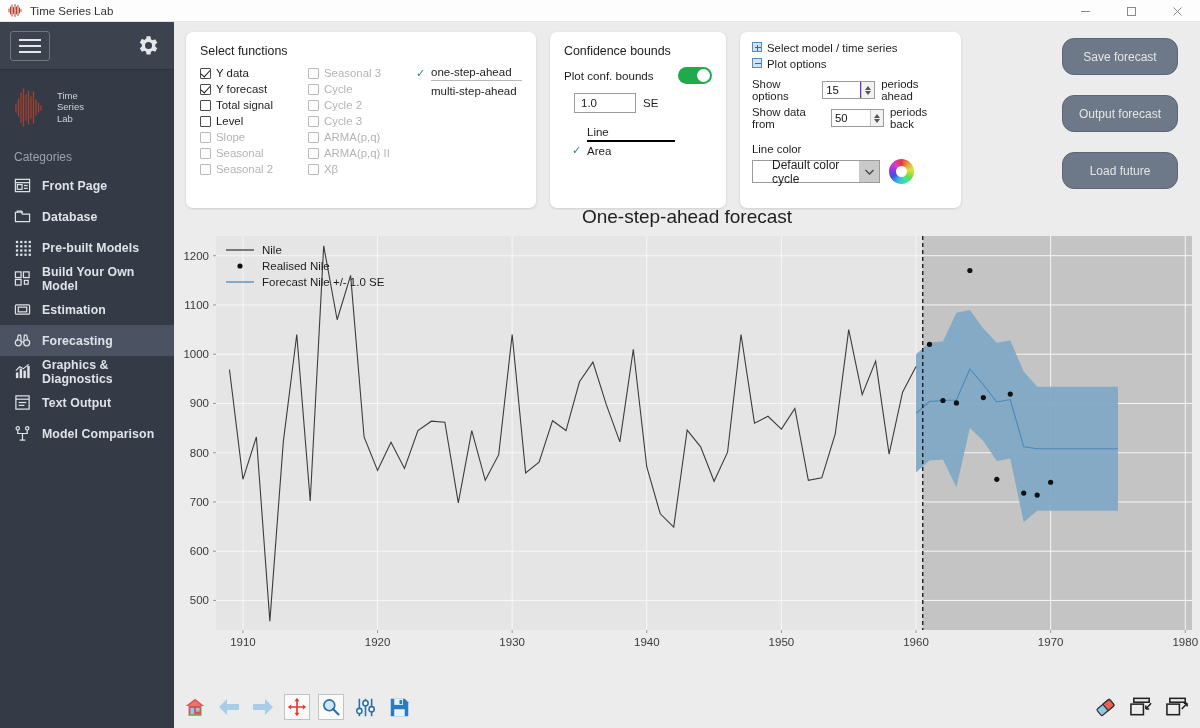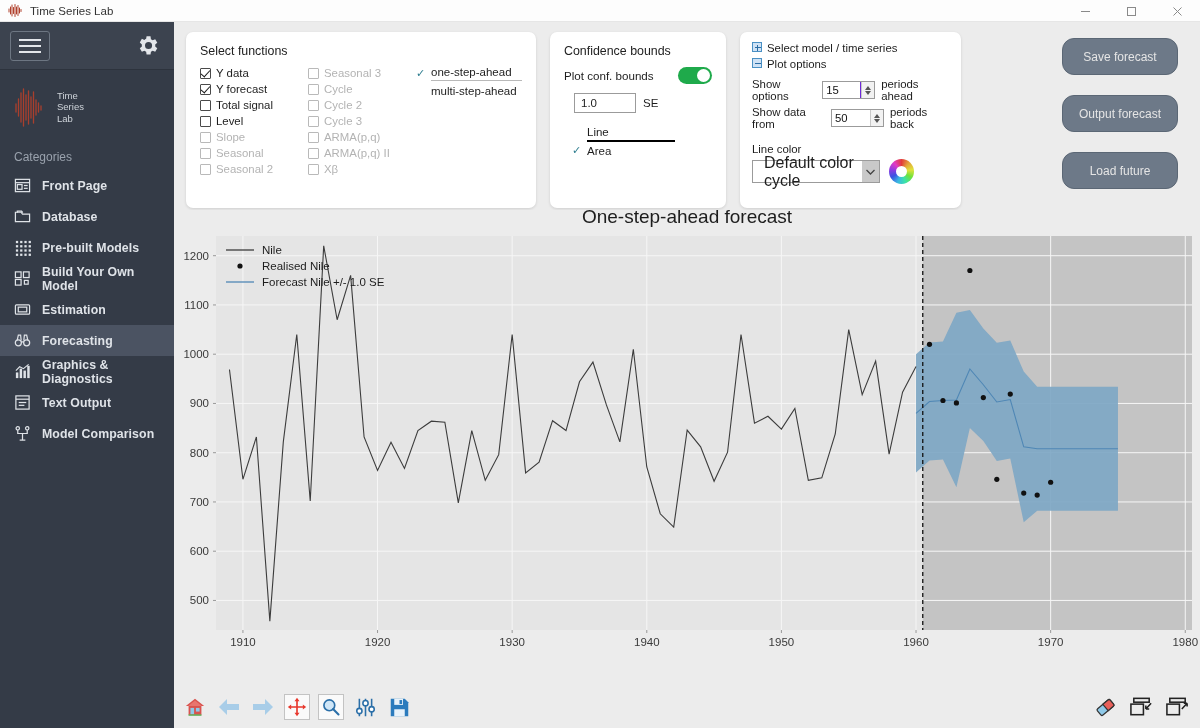--- a/index.html
+++ b/index.html
@@ -96,21 +96,21 @@
   .spin .v{ width:38px; font-size:11.3px; padding-left:3px; display:flex; align-items:center; color:#111;}
   .spin .v.cursor{ border-right:1px solid #6d28d9; }
   .spin .arrows{ width:13px; border-left:1px solid #c8c8c8; background:#f2f2f2;
                  display:flex; flex-direction:column; align-items:center; justify-content:center; gap:1px;}
   .spin .arrows i{ width:0;height:0;border-left:3px solid transparent;border-right:3px solid transparent;}
   .spin .arrows i.up{ border-bottom:4px solid #555; }
   .spin .arrows i.dn{ border-top:4px solid #555; }
   .lc-lbl{ font-size:11.4px; color:#1d1d1d; margin-top:13px; }
   .lc-row{ display:flex; align-items:center; gap:9px; margin-top:4px; }
   .sel{ width:128px; height:23px; border:1px solid #9b9b9b; background:#fff; display:flex;
-        align-items:center; justify-content:space-between; font-size:16px; color:#1d1d1d; padding-left:11px;}
+        align-items:center; justify-content:space-between; font-size:12px; color:#1d1d1d; padding-left:19px;}
   .sel .arrow{ width:22px; height:21px; background:#c9c9c9; display:flex; align-items:center;
                justify-content:center; }
   .wheel{ width:25px; height:25px; border-radius:50%;
      background:conic-gradient(#e23b3b,#e2a33b,#e0e23b,#6fe23b,#3be2a9,#3bb6e2,#3b54e2,#8f3be2,#e23bc4,#e23b3b);
      position:relative; }
   .wheel::after{ content:""; position:absolute; left:7px; top:7px; width:11px; height:11px;
                  background:#fff; border-radius:50%; }
 
   #btncol{ position:absolute; right:22px; top:16px; display:flex; flex-direction:column; gap:20px;}
   .bigbtn{ width:116px; height:37px; background:#6d7988; color:#e5e5e5; border:1px solid #5b6775;

